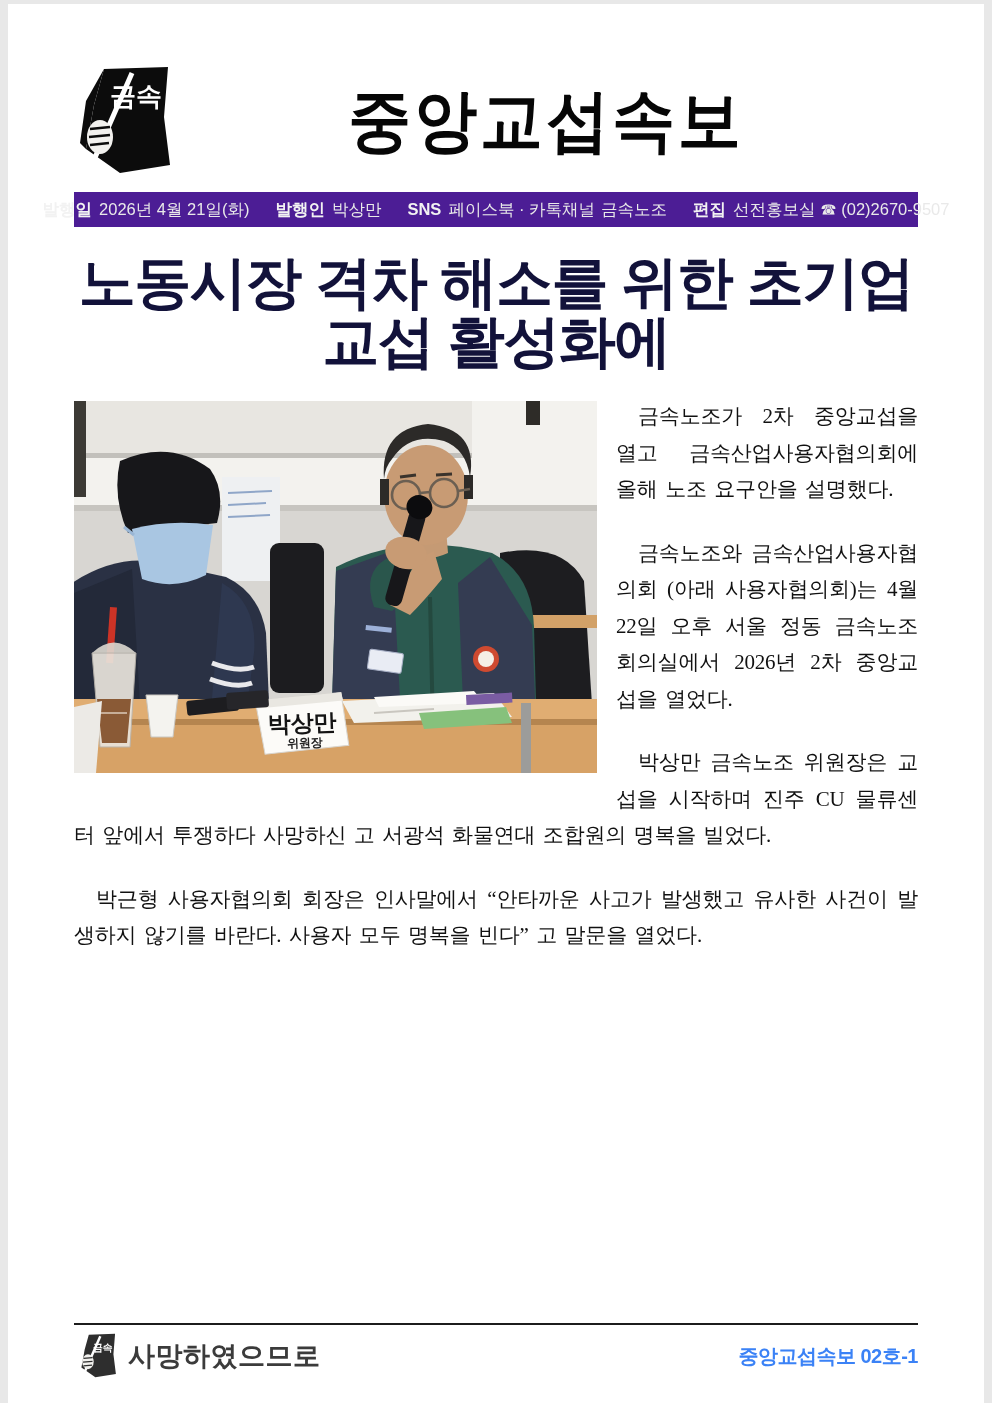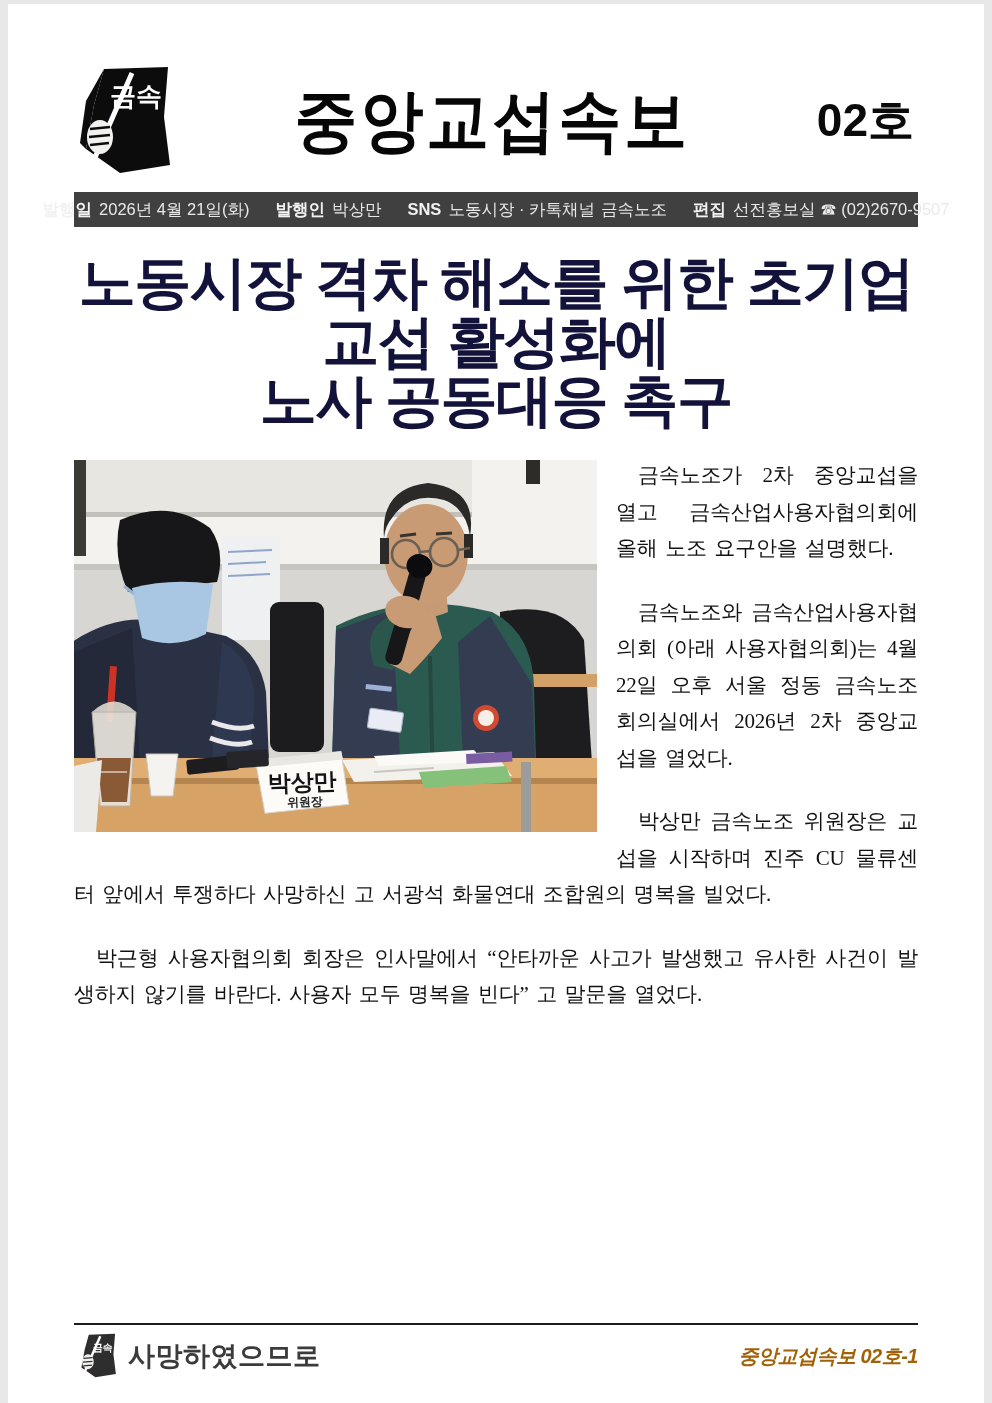--- a/index.html
+++ b/index.html
@@ -29,21 +29,21 @@
   }
   .masthead-issue{
     flex:0 0 auto;
     font-family:"Liberation Sans",sans-serif;
     font-weight:800;font-size:46px;color:#0a0a0a;
     padding:0 4px 0 6px;letter-spacing:0px;
   }
 
   
   .infobar{
-    margin-top:10px;height:35px;background:#404040;
+    margin-top:10px;height:35px;background:#4c1d95;
     display:flex;align-items:center;justify-content:center;
     font-family:"Liberation Sans",sans-serif;
     font-size:16.5px;color:#f2f2f2;white-space:nowrap;
   }
   .infobar .lbl{font-weight:800;margin-right:7px;}
   .infobar .val{font-weight:400;color:#e9e9e9;}
   .infobar .sep{
     display:inline-block;width:4px;height:15px;background:#ffffff;
     margin:0 13px;border-radius:1px;
   }
@@ -86,21 +86,21 @@
     display:flex;align-items:center;justify-content:space-between;
   }
   .footer-left{display:flex;align-items:center;}
   .footer-logo{width:46px;height:46px;margin-right:8px;}
   .footer-org{
     font-family:"Liberation Sans",sans-serif;
     font-weight:800;font-size:27px;color:#3b3b3b;letter-spacing:0.5px;
   }
   .footer-page{
     font-family:"Liberation Sans",sans-serif;
-    font-weight:700;font-size:20px;color:#a16207;letter-spacing:-0.5px;font-style:italic;
+    font-weight:700;font-size:20px;color:#3b82f6;letter-spacing:-0.5px;
   }
 </style>
 </head>
 <body>
 
 <div class="page">
   <div class="content">
 
     <div class="masthead">
       <svg class="masthead-logo" viewBox="0 0 100 112">
@@ -109,45 +109,43 @@
         <line x1="16" y1="104" x2="58" y2="8" stroke="#ffffff" stroke-width="5"></line>
         <g>
           <ellipse cx="26" cy="72" rx="13" ry="17" fill="#f2f1ee"></ellipse>
           <line x1="16" y1="64" x2="36" y2="62" stroke="#0c0c0c" stroke-width="2.5"></line>
           <line x1="15" y1="72" x2="36" y2="70" stroke="#0c0c0c" stroke-width="2.5"></line>
           <line x1="16" y1="80" x2="35" y2="78" stroke="#0c0c0c" stroke-width="2.5"></line>
         </g>
         <text x="62" y="40" font-family="Liberation Sans,sans-serif" font-weight="900" font-size="26" fill="#ffffff" text-anchor="middle">금속</text>
       </svg>
       <div class="masthead-title">중앙교섭속보</div>
-      <div class="masthead-issue">02호</div>
     </div>
 
     <div class="infobar">
       <span class="lbl">발행일</span>
       <span class="val">2026년 4월 21일(화)</span>
       <span class="sep"></span>
       <span class="lbl">발행인</span>
       <span class="val">박상만</span>
       <span class="sep"></span>
       <span class="lbl">SNS</span>
-      <span class="val">노동시장 · 카톡채널</span>
+      <span class="val">페이스북 · 카톡채널</span>
       <svg class="search-glyph" width="16" height="16" viewBox="0 0 16 16">
         <circle cx="7" cy="7" r="4.6" fill="none" stroke="#f2f2f2" stroke-width="1.8"></circle>
         <line x1="10.4" y1="10.4" x2="14.2" y2="14.2" stroke="#f2f2f2" stroke-width="1.8"></line>
       </svg>
       <span class="val">금속노조</span>
       <span class="sep"></span>
       <span class="lbl">편집</span>
       <span class="val">선전홍보실 ☎ (02)2670-9507</span>
     </div>
 
     <div class="headline">
       <div>노동시장 격차 해소를 위한 초기업 교섭 활성화에</div>
-      <div>노사 공동대응 촉구</div>
     </div>
 
     <div class="article">
 
       <div class="photo-wrap">
         <svg viewBox="0 0 523 372">
 
           <rect width="523" height="372" fill="#d8d6d2"></rect>
           <rect x="0" y="0" width="523" height="108" fill="#f3f2ee"></rect>
           <rect x="0" y="0" width="398" height="52" fill="#e8e6e1"></rect>

